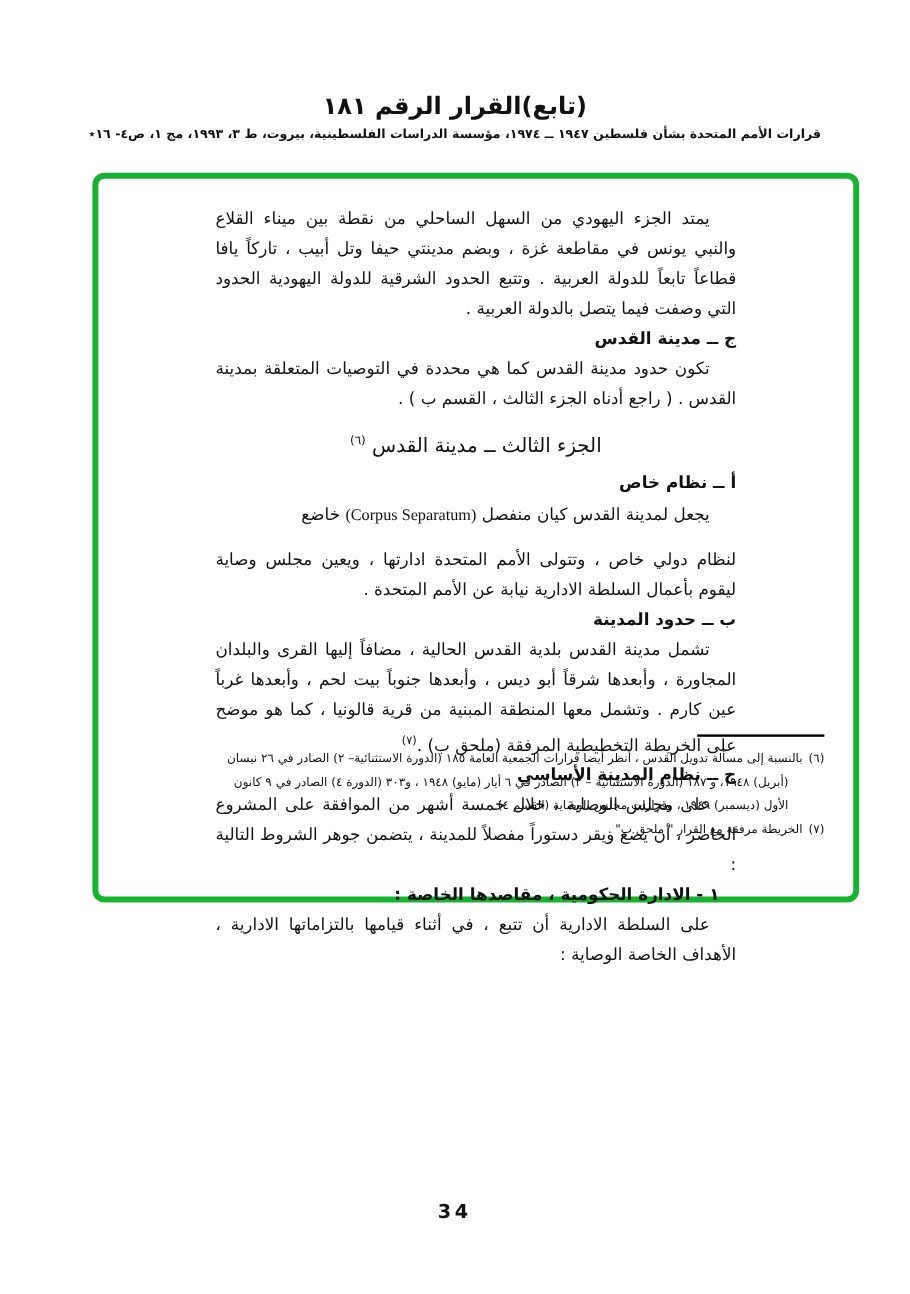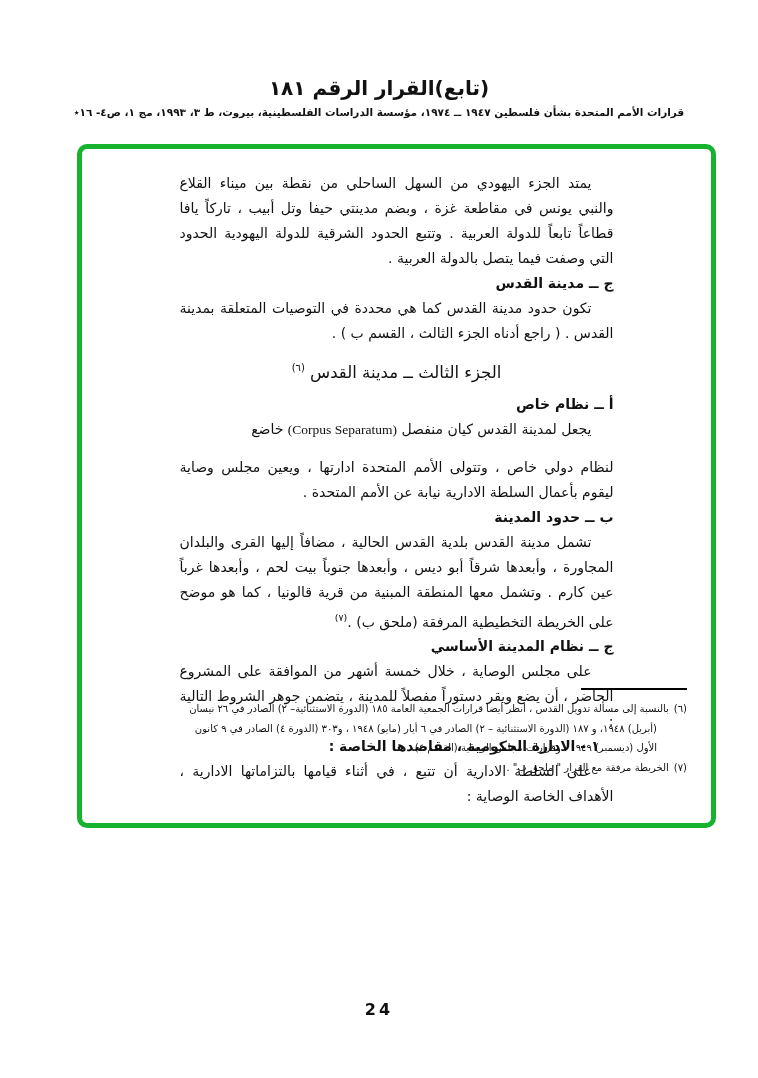--- a/index.html
+++ b/index.html
@@ -34,21 +34,21 @@
     font-weight: bold;
     white-space: nowrap;
   }
 
   
   .content-frame {
     position: absolute;
     left: 77px;
     top: 144px;
     width: 639px;
-    height: 684px;
+    height: 608px;
     border: 5px solid #17b32e;
     border-radius: 10px;
     background: #ffffff;
   }
 
   
   .body-column {
     width: 434px;
     margin: 22px auto 0 auto;
     direction: rtl;
@@ -167,13 +167,13 @@
   </div>
 
   <div class="footnotes">
     <div class="footnote-separator"></div>
     <div class="fn"><span class="fn-num">(٦)</span><span>بالنسبة إلى مسألة تدويل القدس ، أنظر أيضا قرارات الجمعية العامة ١٨٥ (الدورة الاستثنائية– ٢) الصادر في ٢٦ نيسان (أبريل) ١٩٤٨، و ١٨٧ (الدورة الاستثنائية – ٢) الصادر في ٦ أيار (مايو) ١٩٤٨ ، و٣٠٣ (الدورة ٤) الصادر في ٩ كانون الأول (ديسمبر) ١٩٤٩ ، وقرارات مجلس الوصاية (القسم ٤) .</span></div>
     <div class="fn"><span class="fn-num">(٧)</span><span>الخريطة مرفقة مع القرار " ملحق ب" .</span></div>
   </div>
 
 </div>
 
-<div class="page-number">24</div>
+<div class="page-number">34</div>
 
 </body></html>

